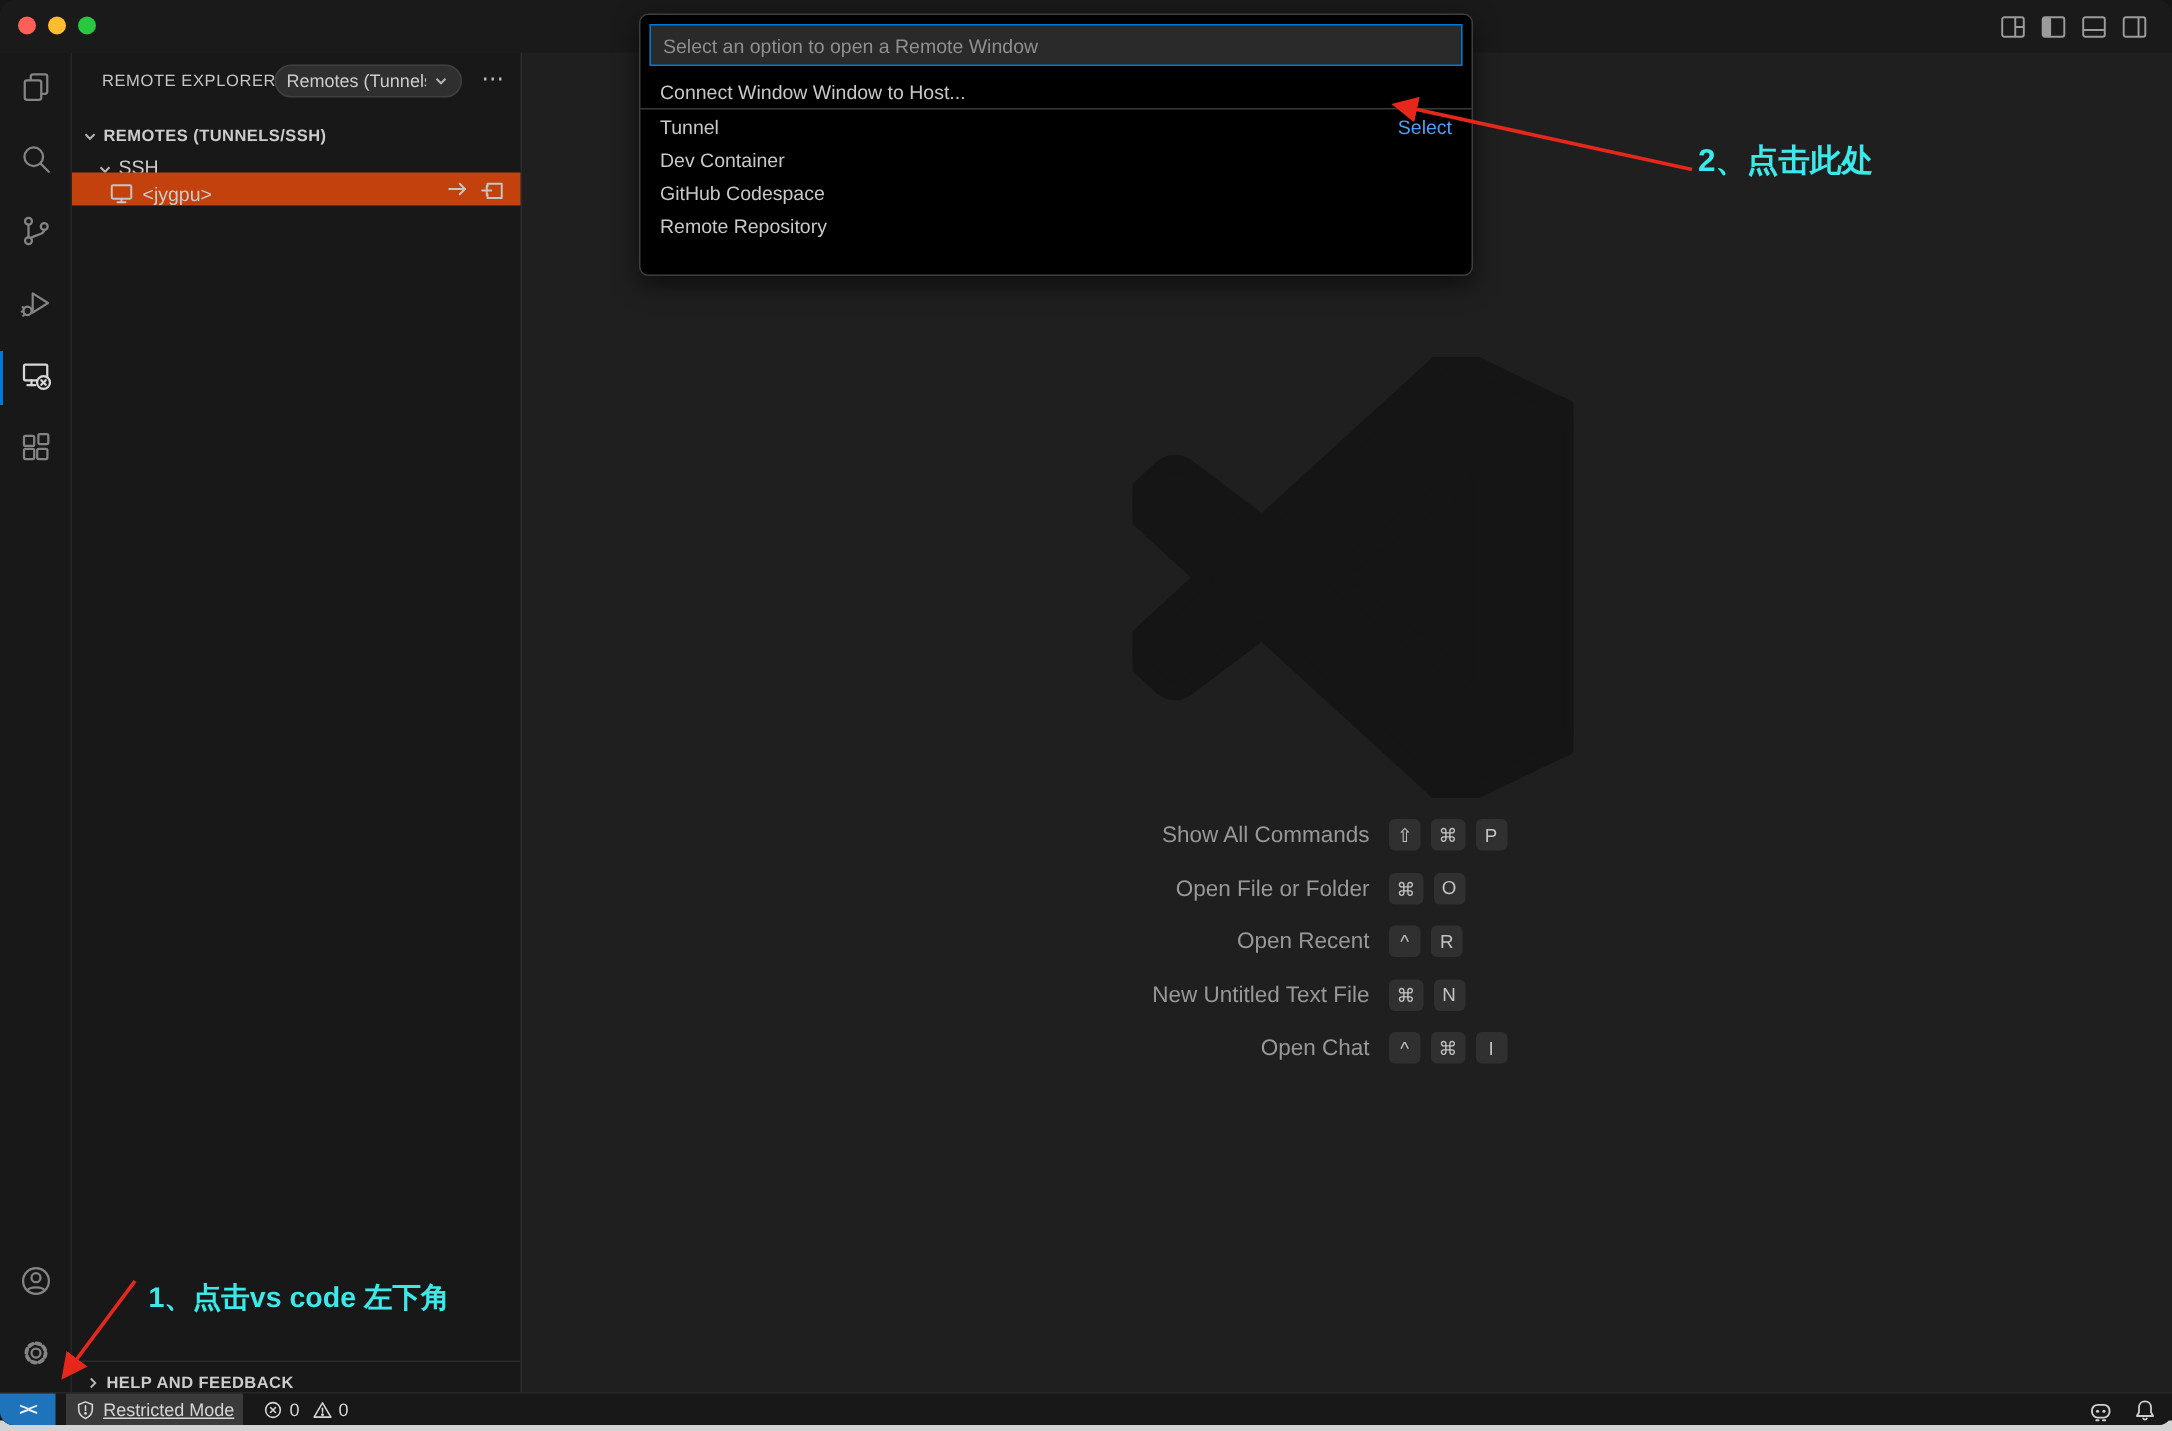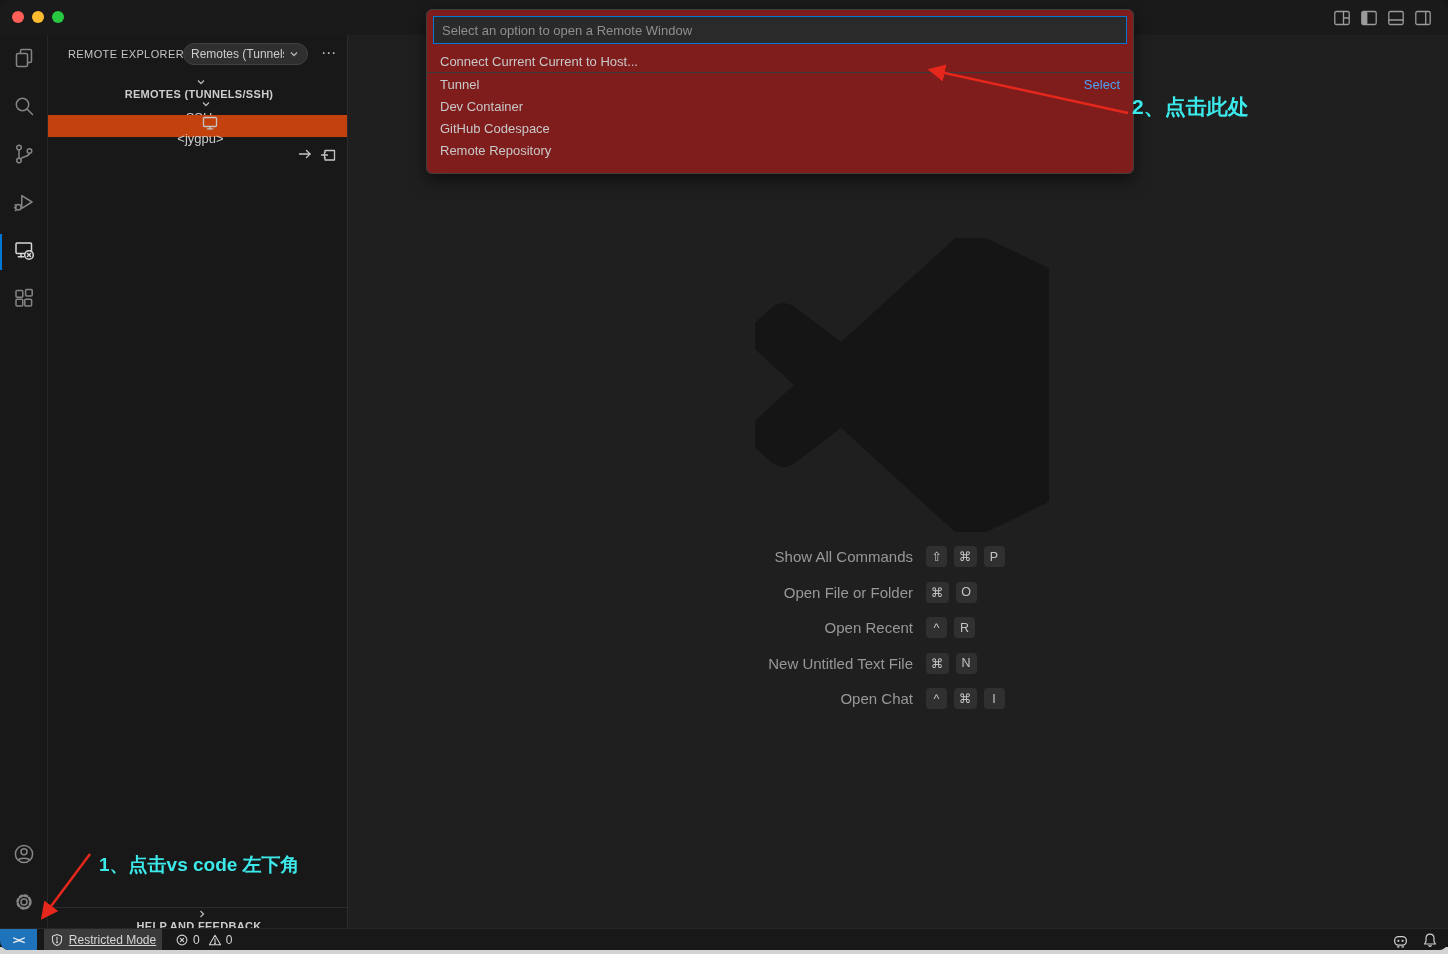--- a/index.html
+++ b/index.html
@@ -27,21 +27,21 @@
 
   
   .sidebar { position:absolute; left:48px; top:35px; width:300px; height:893px; background:#181818;
     border-right:1px solid #2b2b2b; color:#cccccc; }
   .sb-title { position:absolute; left:20px; top:13px; font-size:11px; letter-spacing:.4px; color:#c5c5c5; }
   .scope-pill { position:absolute; left:135px; top:8px; width:125px; height:22px; background:#2f2f30;
     border:1px solid #404040; border-radius:11px; display:flex; align-items:center; padding:0 7px; gap:4px; }
   .scope-pill .val { font-size:12px; color:#cccccc; white-space:nowrap; overflow:hidden; flex:1; }
   .more-dots { position:absolute; left:268px; top:6px; width:26px; height:24px; text-align:center;
     color:#bdbdbd; font-size:15px; letter-spacing:1px; line-height:24px; }
-  .tree-row { position:absolute; left:0; width:100%; display:flex; align-items:center;flex-direction:column; }
+  .tree-row { position:absolute; left:0; width:100%; display:flex; align-items:flex-end; }
   .row-remotes { top:41px; height:21px; } .row-ssh { top:63px; height:21px; }
   .row-remotes .lbl, .row-help .lbl { font-size:11px; font-weight:bold; letter-spacing:.3px; color:#cccccc; }
   .row-ssh .lbl { font-size:13px; }
   .row-jygpu { top:80px; height:22px; background:#c2410c; font-size:13px; }
   .row-help { top:872px; height:21px; border-top:1px solid #2b2b2b; }
   .chev { display:inline-flex; width:12px; height:12px; }
   .chev svg { stroke:#b5b5b5; fill:none; stroke-width:1.3; }
   .row-actions { margin-left:auto; display:flex; gap:7px; padding-right:11px; align-items:center; }
   .row-actions svg, .mini-icon svg { stroke:#c5c5c5; fill:none; stroke-width:1.3; stroke-linecap:round; stroke-linejoin:round; }
 
@@ -49,22 +49,22 @@
   .editor { position:absolute; left:348px; top:35px; width:1100px; height:893px; background:#1f1f1f; }
   .watermark { position:absolute; left:407px; top:203px; }
   .shortcuts { position:absolute; left:268px; top:504px; }
   .wm-row { display:flex; height:35.5px; align-items:center; }
   .wm-label { width:310px; text-align:right; padding-right:13px; color:#989898; font-size:15px; }
   .wm-keys { display:flex; gap:7px; }
   .key { min-width:21px; height:21px; padding:0 5px; background:#303030; border-radius:4px; color:#c3c3c3;
     font-size:12.5px; display:flex; align-items:center; justify-content:center; }
 
   
-  .quickpick { position:absolute; left:426px; top:9px; width:708px; background:#7f1d1d; border:1px solid #3f3f3f;
-    border-radius:6px; box-shadow:0 6px 16px rgba(0,0,0,.55); z-index:20; padding-bottom:12px; }
+  .quickpick { position:absolute; left:426px; top:9px; width:556px; background:#000000; border:1px solid #3f3f3f;
+    border-radius:6px; box-shadow:0 6px 16px rgba(0,0,0,.55); z-index:20; padding-bottom:22px; }
   .qp-inputwrap { margin:6px; }
   .qp-input { width:100%; height:28px; background:#2a2a2a; border:1px solid #0078d4; color:#cccccc;
     font-size:13px; padding:0 8px; outline:none; font-family:inherit; }
   .qp-input::placeholder { color:#8f8f8f; }
   .qp-row { height:22px; display:flex; align-items:center; justify-content:space-between; padding:0 13px;
     font-size:13px; color:#c8c8c8; cursor:default; }
   .qp-row.selected { background:#04395e; color:#ffffff; }
   .qp-badge { color:#ffffff; }
   .qp-link { color:#4da0f5; }
   .qp-sep { height:1px; background:#3a3a3a; margin:0; }
@@ -298,21 +298,21 @@
           </span>
         </div>
       </div>
     </div>
 
     <div class="quickpick">
       <div class="qp-inputwrap">
         <input class="qp-input" value="" placeholder="Select an option to open a Remote Window" style="">
       </div>
       <div class="qp-row">
-        <span>Connect Current Current to Host...</span>
+        <span>Connect Window Window to Host...</span>
       </div>
       <div class="qp-sep"></div>
       <div class="qp-row">
         <span>Tunnel</span>
         <span class="qp-link">Select</span>
       </div>
       <div class="qp-row">
         <span>Dev Container</span>
       </div>
       <div class="qp-row">

